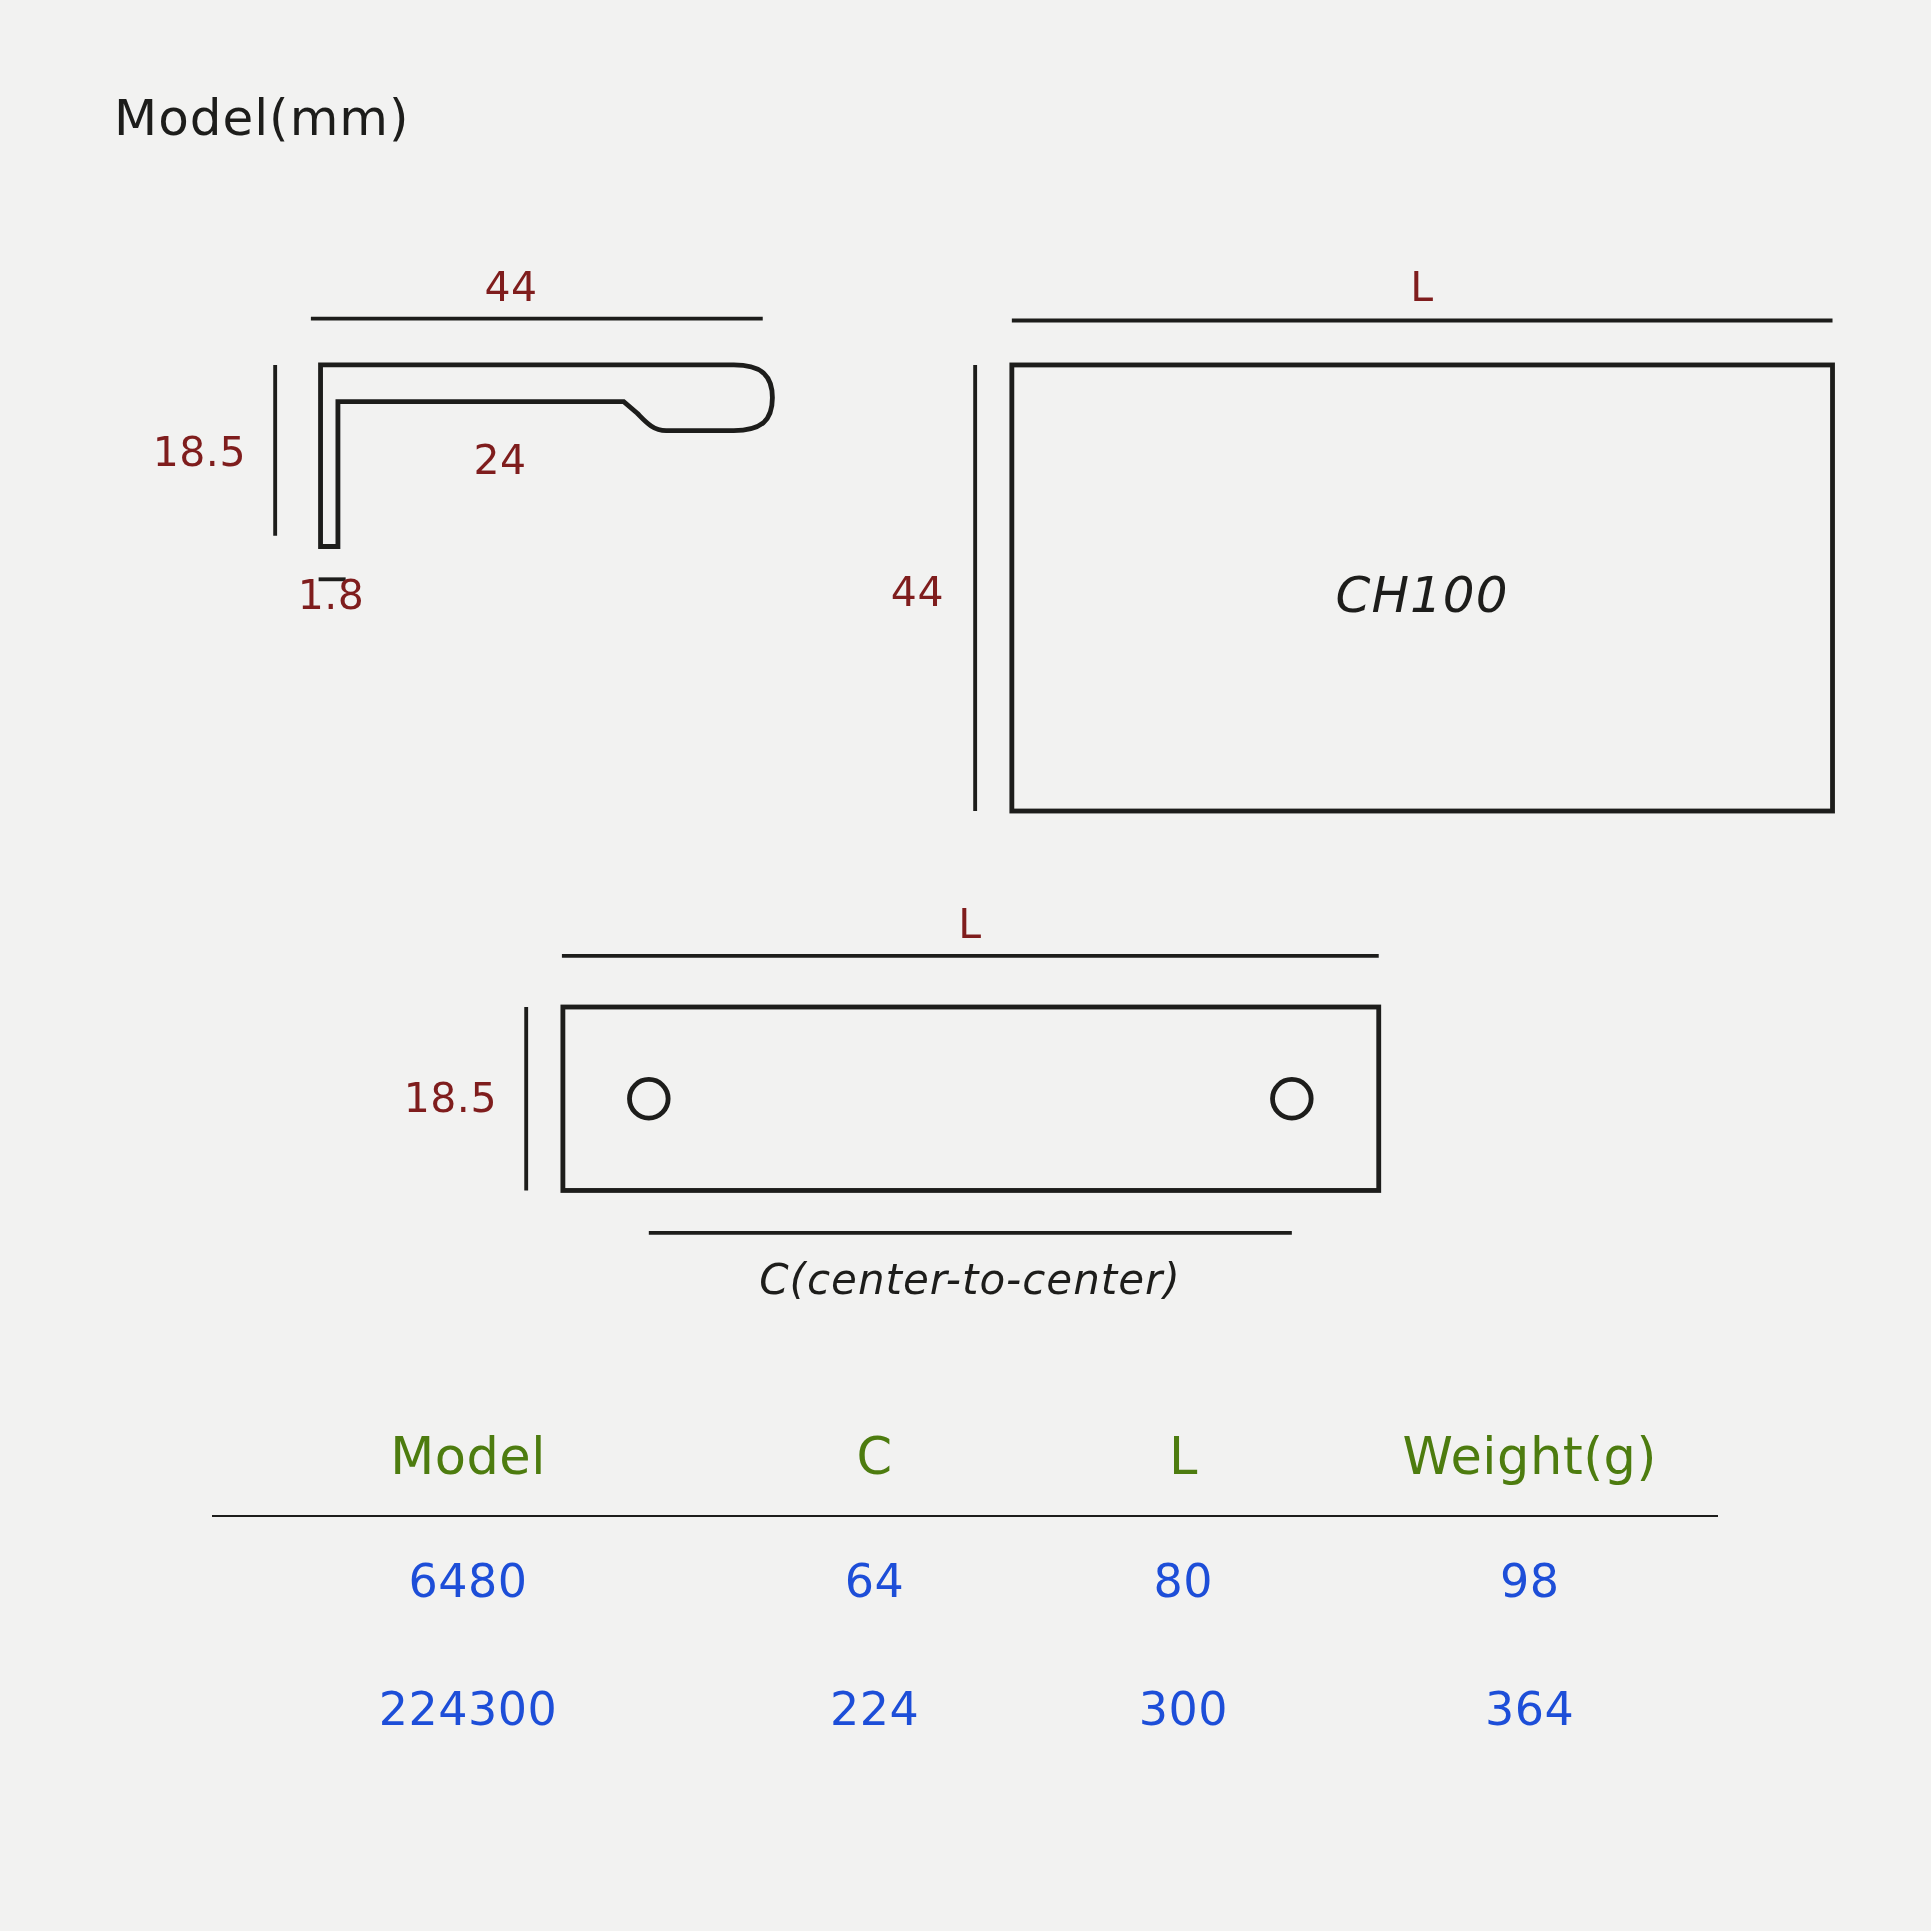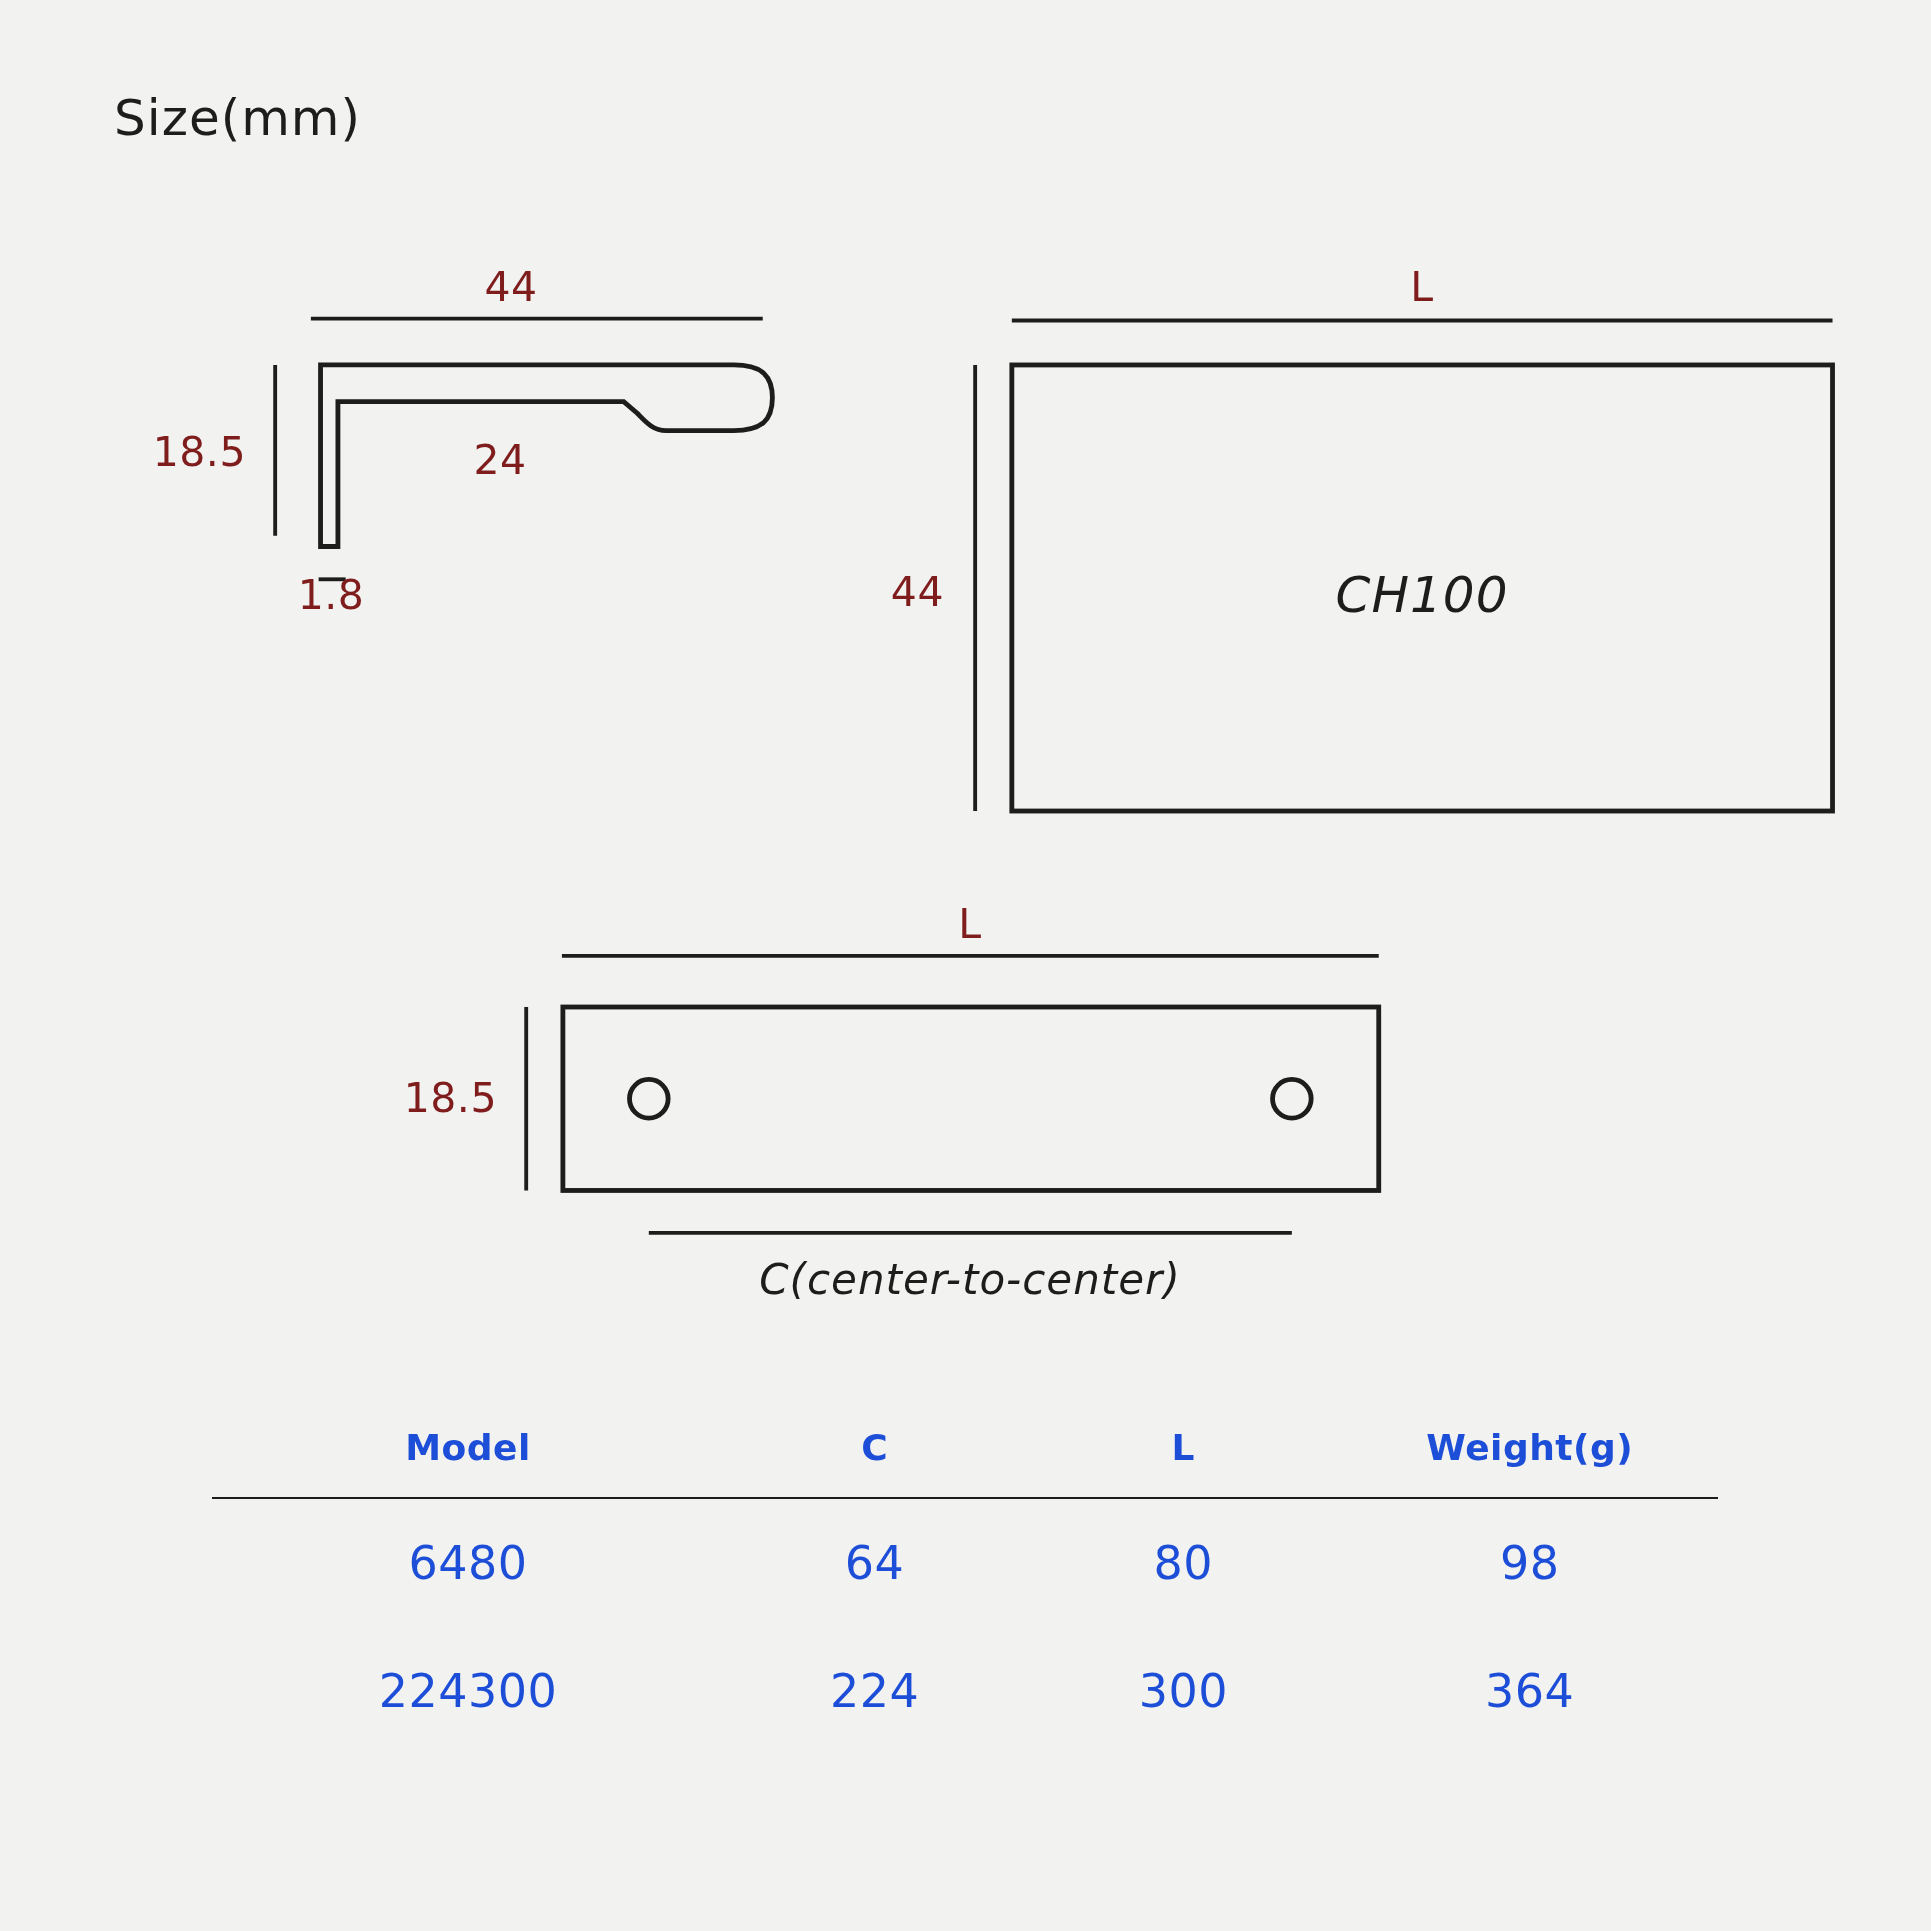--- a/index.html
+++ b/index.html
@@ -60,23 +60,23 @@
 
   
   .spec-table {
     position: absolute;
     left: 212px;
     top: 1427px;
     width: 1506px;
     border-collapse: collapse;
   }
   .spec-table th {
-    font-weight: 700;
-    font-size: 36px;
-    color: #1d4ed8;
+    font-weight: 400;
+    font-size: 51px;
+    color: #4d7c0f;
     padding: 0 0 29px 0;
     text-align: center;
     letter-spacing: 0.5px;
   }
   .spec-table thead tr {
     border-bottom: 2.9px solid #1d1d1b;
   }
   .spec-table td {
     font-size: 46px;
     color: #1d4ed8;
@@ -87,21 +87,21 @@
   .spec-table col.c-model { width: 34%; }
   .spec-table col.c-c { width: 20%; }
   .spec-table col.c-l { width: 21%; }
   .spec-table col.c-w { width: 25%; }
 </style>
 </head>
 <body>
 
 <div id="page">
 
-  <div class="title">Size(mm)</div>
+  <div class="title">Model(mm)</div>
 
   <svg class="draw" viewBox="0 0 2000 2000">
     <g fill="none" stroke="#1d1d1b" stroke-width="5" stroke-linecap="butt" stroke-linejoin="miter">
 
       <line x1="322" y1="330" x2="790" y2="330" stroke-width="4"></line>
 
       <line x1="285" y1="378" x2="285" y2="555" stroke-width="4"></line>
 
       <path d="M 332 378
                L 760 378

